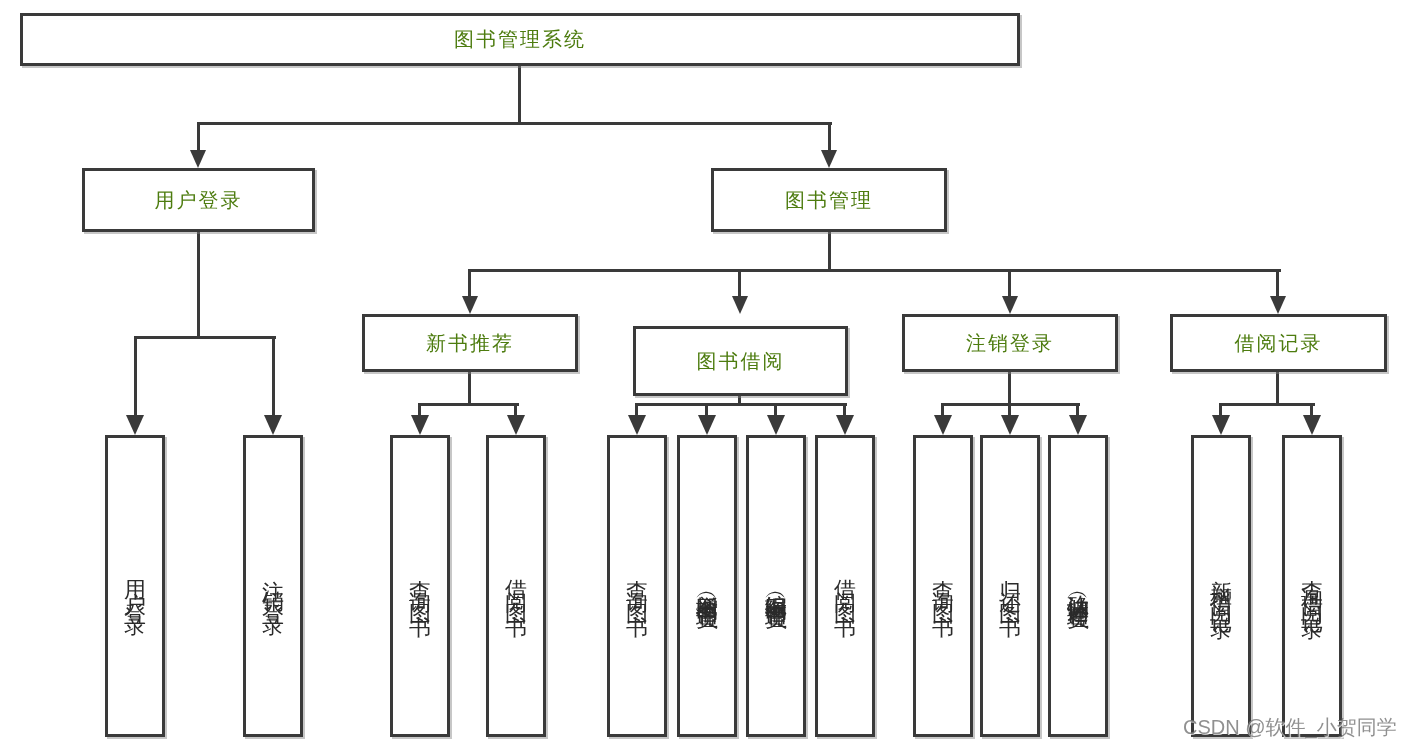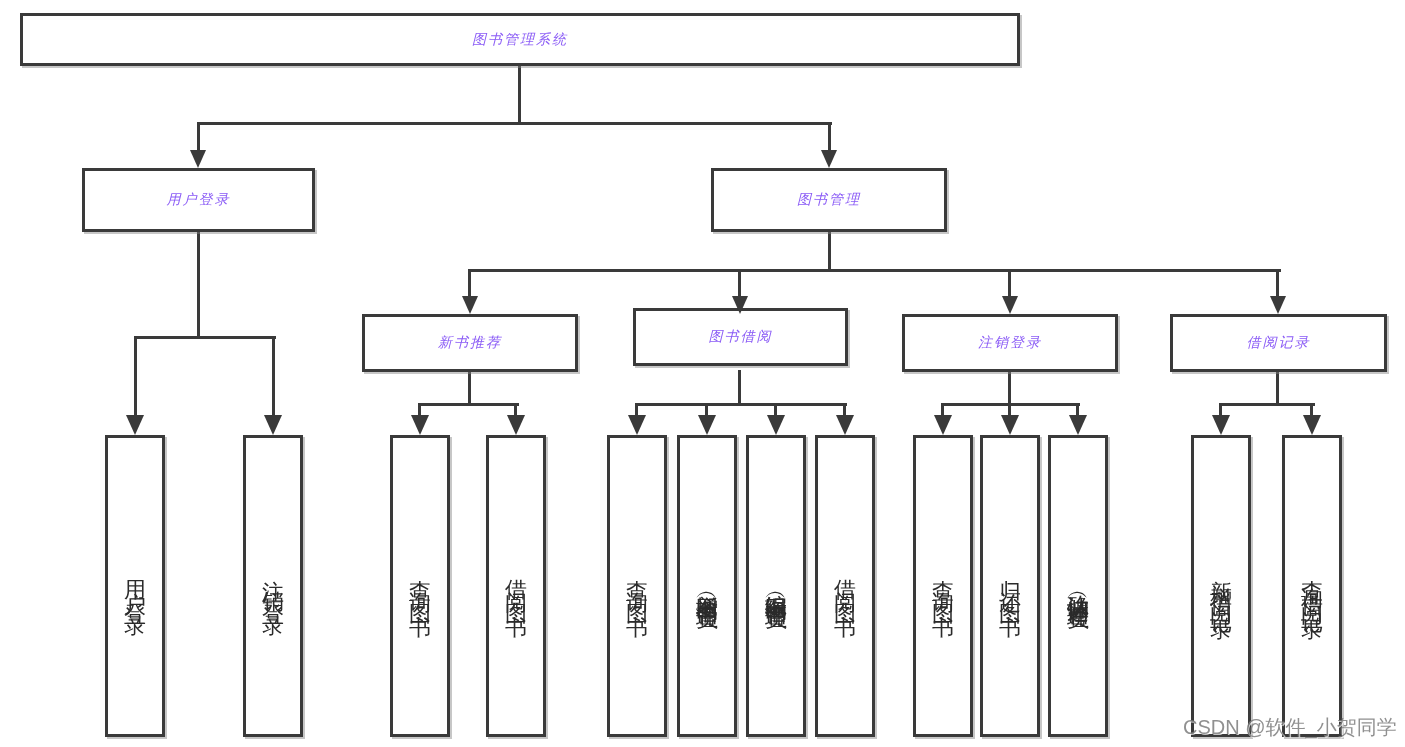--- a/index.html
+++ b/index.html
@@ -16,25 +16,24 @@
     box-sizing: border-box;
     border: 3px solid #3a3a3a;
     background: #ffffff;
     box-shadow: 2px 2px 0 rgba(130,130,130,0.45);
     display: flex;
     align-items: center;
     justify-content: center;
     z-index: 2;
   }
   .h-box .box-label {
-    font-size: 14px;
-    color: #8b5cf6;
+    font-size: 20px;
+    color: #4d7c0f;
     letter-spacing: 2px;
     white-space: nowrap;
-    font-style: italic;
   }
   .v-box .box-label {
     writing-mode: vertical-rl;
     font-size: 22px;
     color: #2b2b2b;
     line-height: 1;
   }
   .ls-short .box-label { letter-spacing: 12px; }
   .ls-mid   .box-label { letter-spacing: 8px; }
   .ls-long  .box-label { letter-spacing: 2px; }
@@ -79,21 +78,21 @@
   <div class="box h-box" style="left:82px; top:168px; width:233px; height:64px">
     <span class="box-label">用户登录</span>
   </div>
   <div class="box h-box" style="left:711px; top:168px; width:236px; height:64px">
     <span class="box-label">图书管理</span>
   </div>
 
   <div class="box h-box" style="left:362px; top:314px; width:216px; height:58px">
     <span class="box-label">新书推荐</span>
   </div>
-  <div class="box h-box" style="left:633px; top:308px; width:215px; height:58px">
+  <div class="box h-box" style="left:633px; top:326px; width:215px; height:70px">
     <span class="box-label">图书借阅</span>
   </div>
   <div class="box h-box" style="left:902px; top:314px; width:216px; height:58px">
     <span class="box-label">注销登录</span>
   </div>
   <div class="box h-box" style="left:1170px; top:314px; width:217px; height:58px">
     <span class="box-label">借阅记录</span>
   </div>
 
   <div class="box v-box ls-short" style="left:105px; top:435px; width:60px; height:302px">

